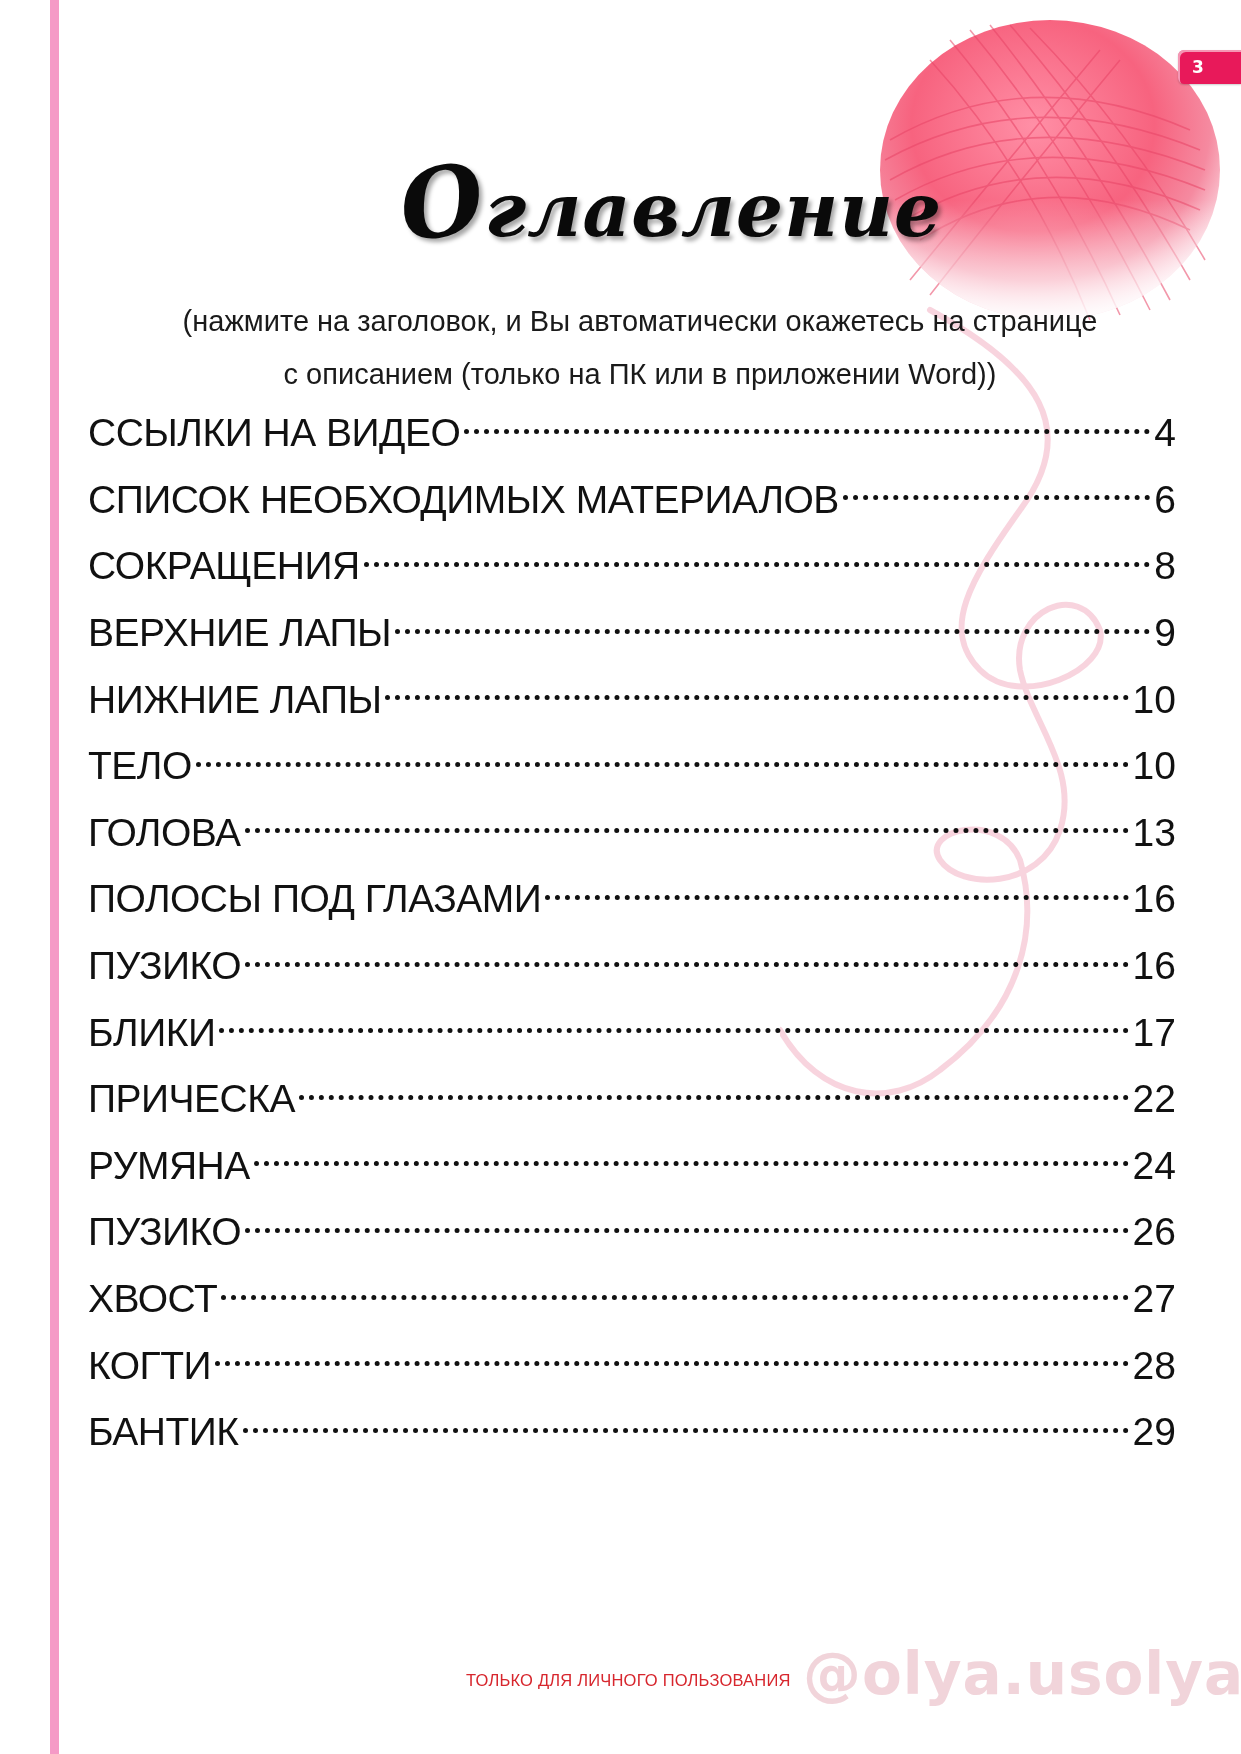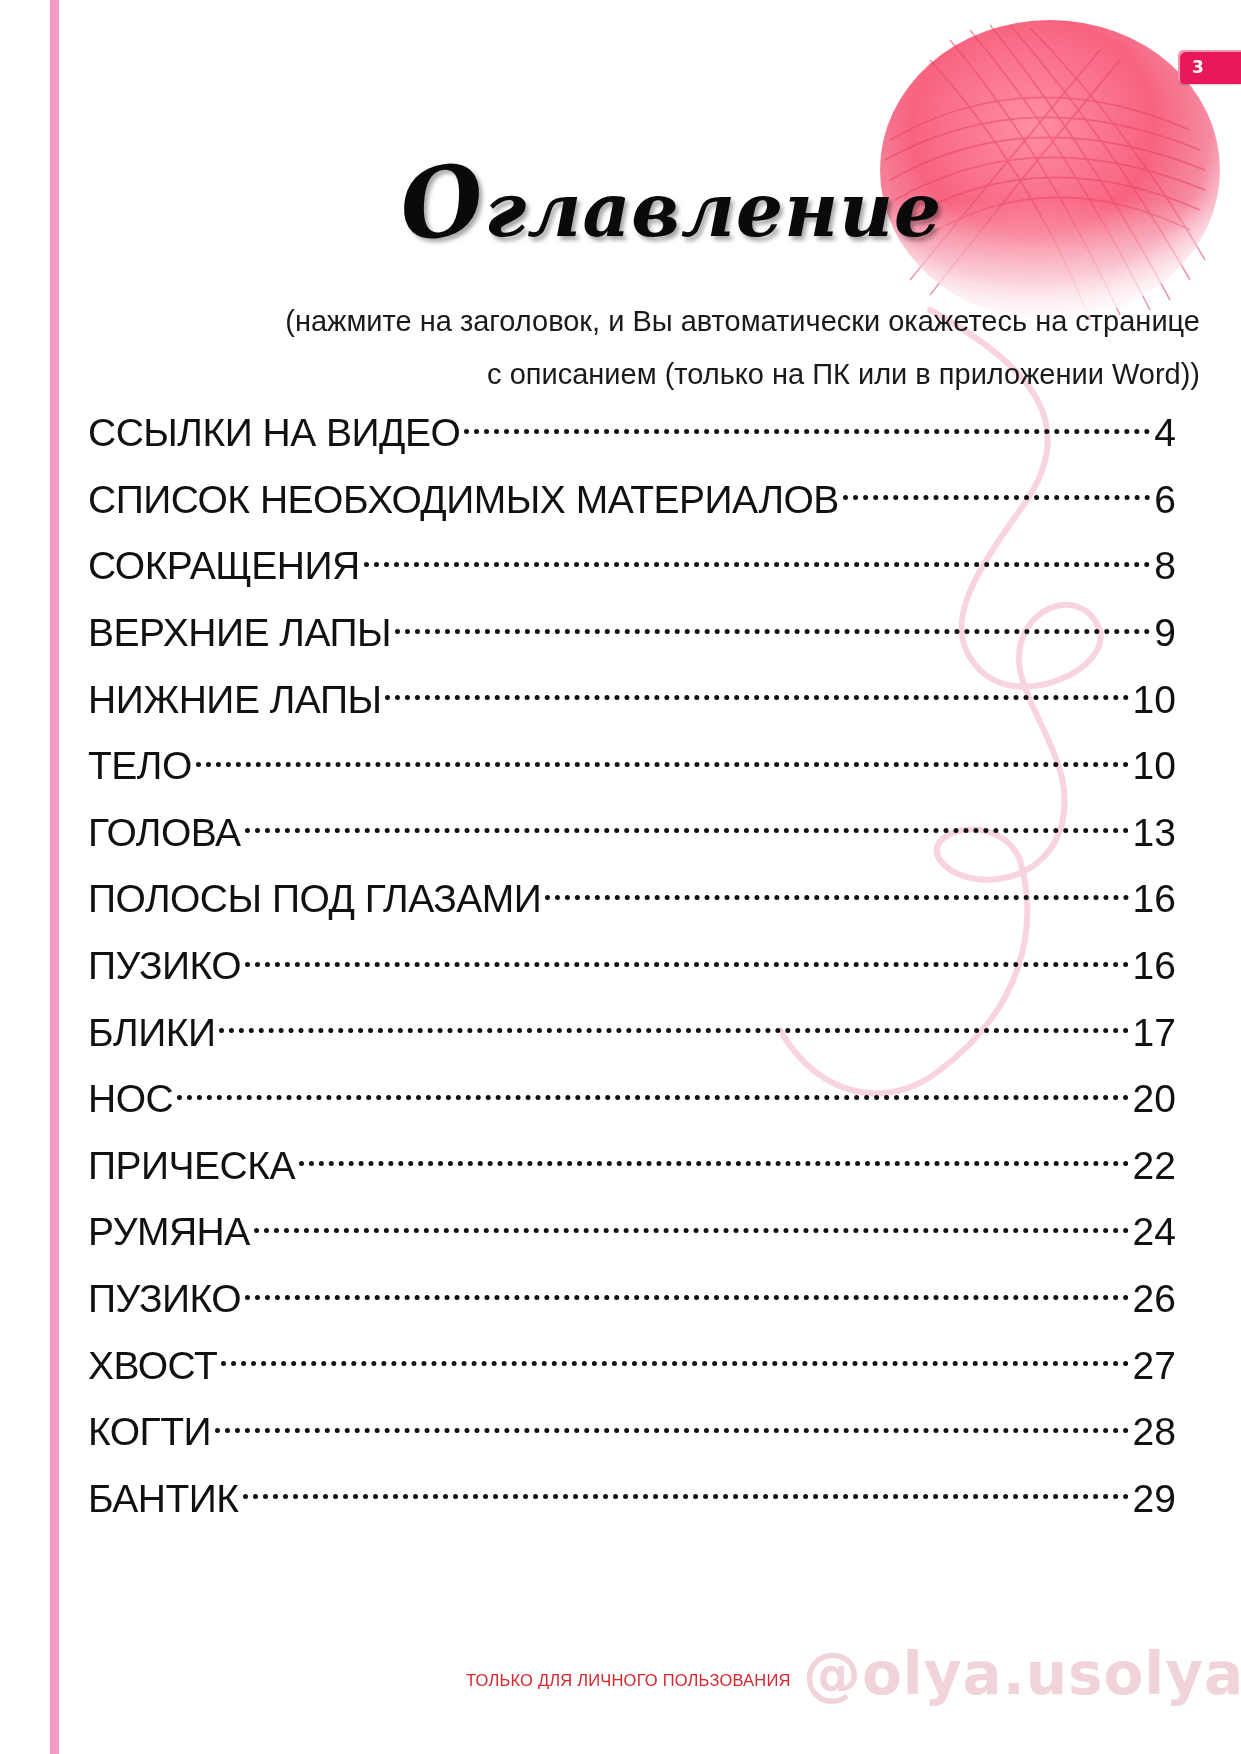--- a/index.html
+++ b/index.html
@@ -74,21 +74,21 @@
     .title .initial {
       font-size: 96px;
       display: inline-block;
       transform: rotate(-8deg);
     }
     .subtitle {
       position: absolute;
       left: 80px;
       top: 295px;
       width: 1120px;
-      text-align: right;
+      text-align: center;
       font-size: 29px;
       line-height: 53px;
       color: #1a1a1a;
     }
     .toc {
       position: absolute;
       left: 88px;
       top: 400px;
       width: 1088px;
     }
@@ -238,25 +238,20 @@
       <span class="toc-label">ПУЗИКО</span>
       <span class="toc-dots"></span>
       <span class="toc-page">16</span>
     </a>
   <a class="toc-row">
       <span class="toc-label">БЛИКИ</span>
       <span class="toc-dots"></span>
       <span class="toc-page">17</span>
     </a>
   <a class="toc-row">
-      <span class="toc-label">НОС</span>
-      <span class="toc-dots"></span>
-      <span class="toc-page">20</span>
-    </a>
-  <a class="toc-row">
       <span class="toc-label">ПРИЧЕСКА</span>
       <span class="toc-dots"></span>
       <span class="toc-page">22</span>
     </a>
   <a class="toc-row">
       <span class="toc-label">РУМЯНА</span>
       <span class="toc-dots"></span>
       <span class="toc-page">24</span>
     </a>
   <a class="toc-row">

